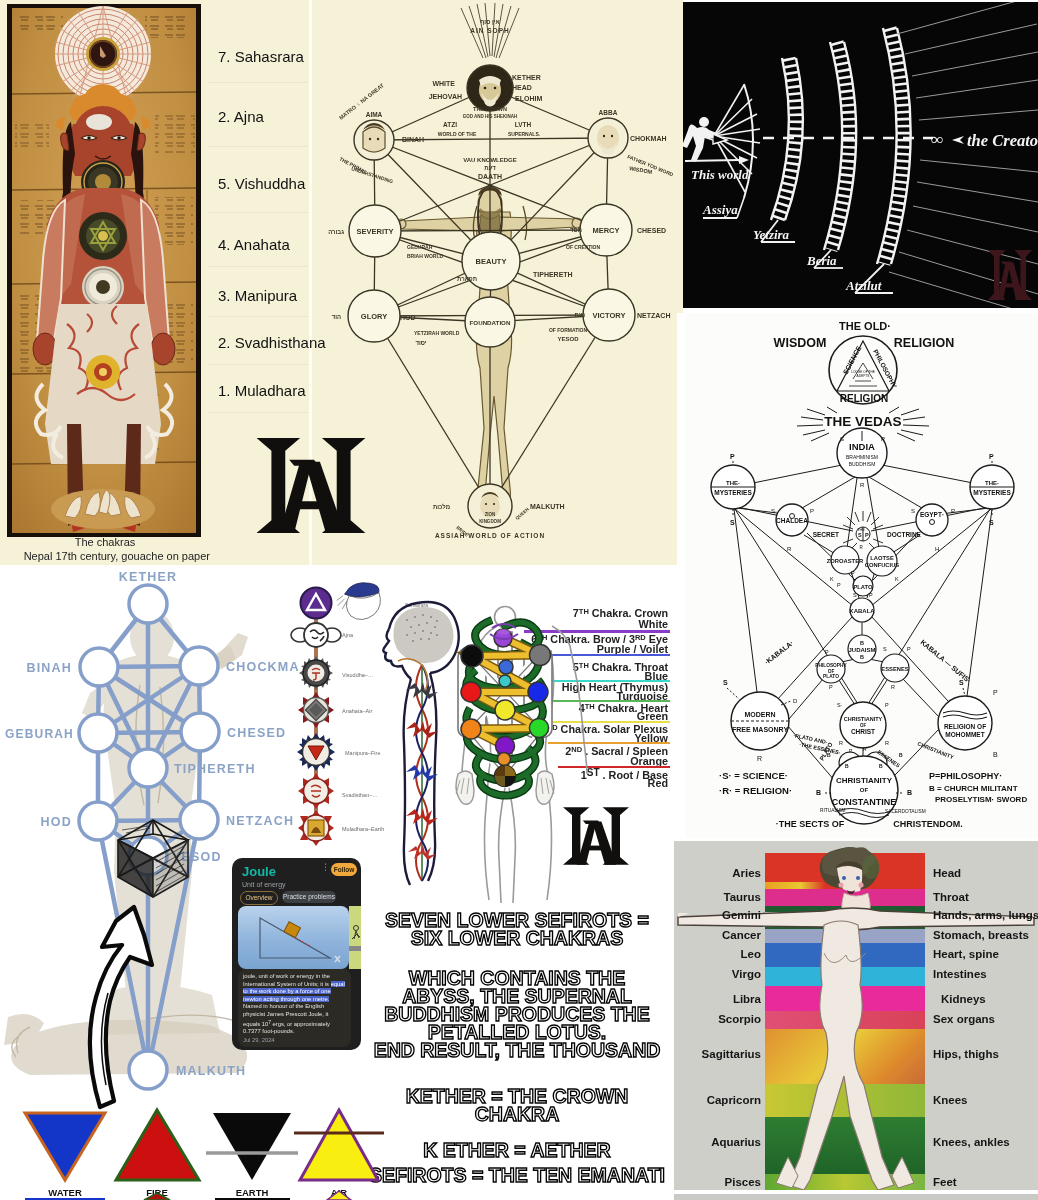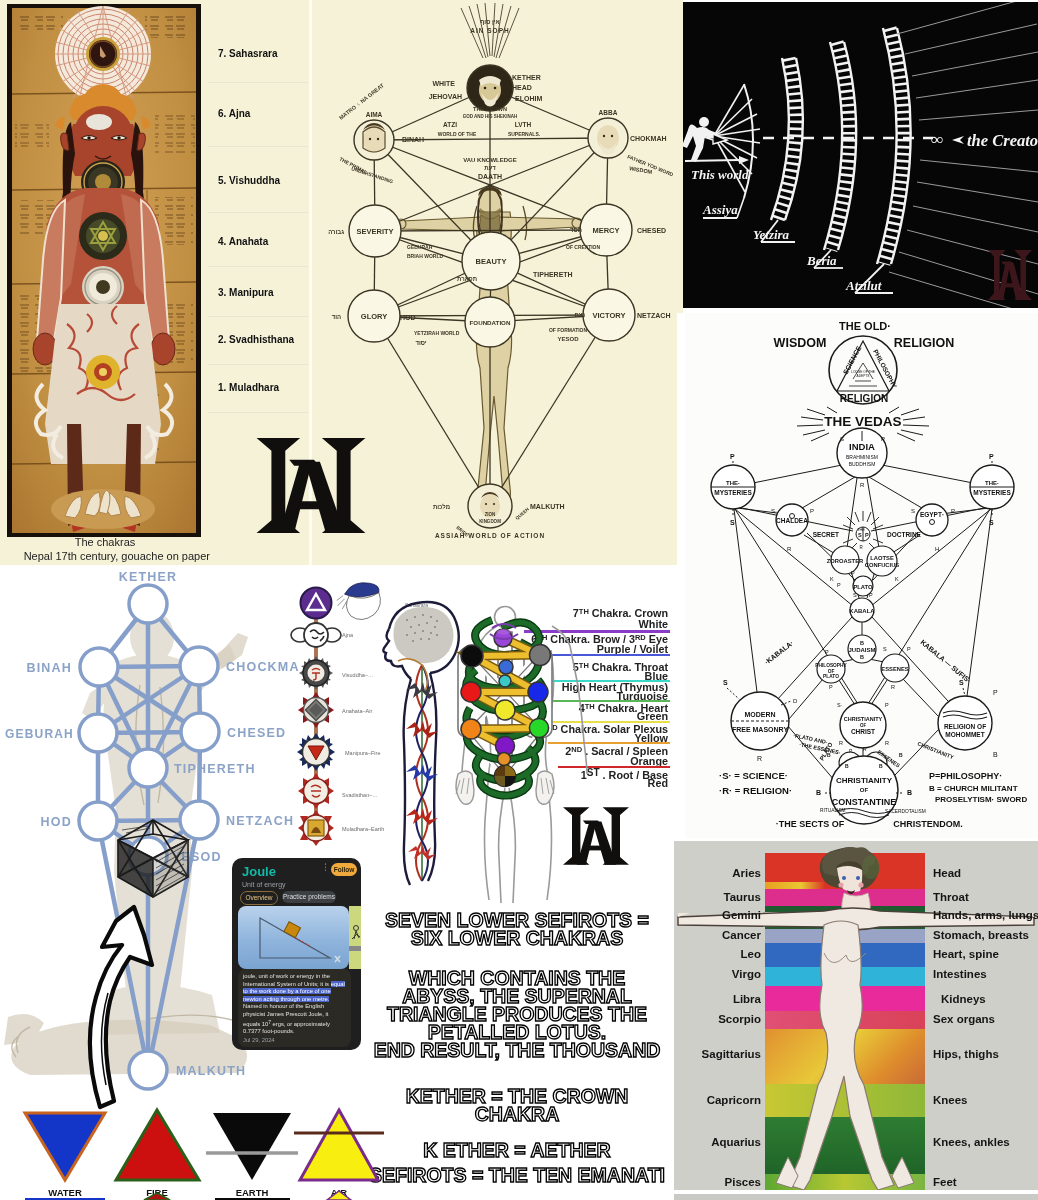--- a/index.html
+++ b/index.html
@@ -1,16 +1,16 @@
 <!DOCTYPE html>
 <html><head><meta charset="utf-8"><style>
 html,body{margin:0;padding:0;background:#fff}
 .page{position:relative;width:1038px;height:1200px;background:#fff;overflow:hidden;font-family:"Liberation Sans",sans-serif}
 .abs{position:absolute}
-.clab{position:absolute;font-weight:bold;font-size:10px;color:#111;letter-spacing:0px}
+.clab{position:absolute;font-weight:normal;font-size:15px;color:#111;letter-spacing:0px}
 </style></head>
 <body>
 <div class="page">
 
 <div class="abs" style="left:0;top:0;width:683px;height:565px;background:#f6f2d8"></div>
 <div class="abs" style="left:309px;top:0;width:3px;height:565px;background:rgba(255,255,255,.75)"></div>
 
 <svg class="abs" style="left:7px;top:4px" width="194" height="533" viewBox="0 0 194 533">
 <defs>
 <radialGradient id="tanbg" cx="50%" cy="40%" r="80%">
@@ -148,21 +148,21 @@
 
 <div class="abs" style="left:208px;top:82px;width:100px;height:1px;background:#e9e5cf"></div>
 <div class="abs" style="left:208px;top:146px;width:100px;height:1px;background:#e9e5cf"></div>
 <div class="abs" style="left:208px;top:212px;width:100px;height:1px;background:#e9e5cf"></div>
 <div class="abs" style="left:208px;top:266px;width:100px;height:1px;background:#e9e5cf"></div>
 <div class="abs" style="left:208px;top:316px;width:100px;height:1px;background:#e9e5cf"></div>
 <div class="abs" style="left:208px;top:364px;width:100px;height:1px;background:#e9e5cf"></div>
 <div class="abs" style="left:208px;top:412px;width:100px;height:1px;background:#e9e5cf"></div>
 
 <div class="clab" style="left:218px;top:48px">7. Sahasrara</div>
-<div class="clab" style="left:218px;top:108px">6. Ajna</div>
+<div class="clab" style="left:218px;top:108px">2. Ajna</div>
 <div class="clab" style="left:218px;top:175px">5. Vishuddha</div>
 <div class="clab" style="left:218px;top:236px">4. Anahata</div>
 <div class="clab" style="left:218px;top:287px">3. Manipura</div>
 <div class="clab" style="left:218px;top:334px">2. Svadhisthana</div>
 <div class="clab" style="left:218px;top:382px">1. Muladhara</div>
 
 <div class="abs" style="left:0px;top:536px;width:210px;text-align:center;font-size:11px;color:#222">The chakras</div>
 <div class="abs" style="left:0px;top:550px;width:210px;text-align:right;font-size:11px;color:#222">Nepal 17th century, gouache on paper</div>
 
 <svg class="abs" style="left:311px;top:0" width="372" height="558" viewBox="0 0 372 558" font-family="Liberation Sans,sans-serif">
@@ -1092,21 +1092,21 @@
 <div style="color:#9aa0a6;margin-top:1px">Jul 29, 2024</div>
 </div>
 </div>
 
 <div class="abs" style="left:362px;top:911px;width:310px;text-align:center;font-weight:bold;font-size:19.5px;line-height:18px;color:#fff;-webkit-text-stroke:1.35px #000;letter-spacing:0;white-space:nowrap">
 <div>SEVEN LOWER SEFIROTS =</div>
 <div>SIX LOWER CHAKRAS</div>
 <div style="height:22px"></div>
 <div>WHICH CONTAINS THE</div>
 <div>ABYSS, THE SUPERNAL</div>
-<div>TRIANGLE PRODUCES THE</div>
+<div>BUDDHISM PRODUCES THE</div>
 <div>PETALLED LOTUS.</div>
 <div>END RESULT, THE THOUSAND</div>
 <div style="height:28px"></div>
 <div>KETHER = THE CROWN</div>
 <div>CHAKRA</div>
 <div style="height:18px"></div>
 <div>K ETHER = AETHER</div>
 <div style="height:7px"></div>
 <div>SEFIROTS = THE TEN EMANATI</div>
 </div>

